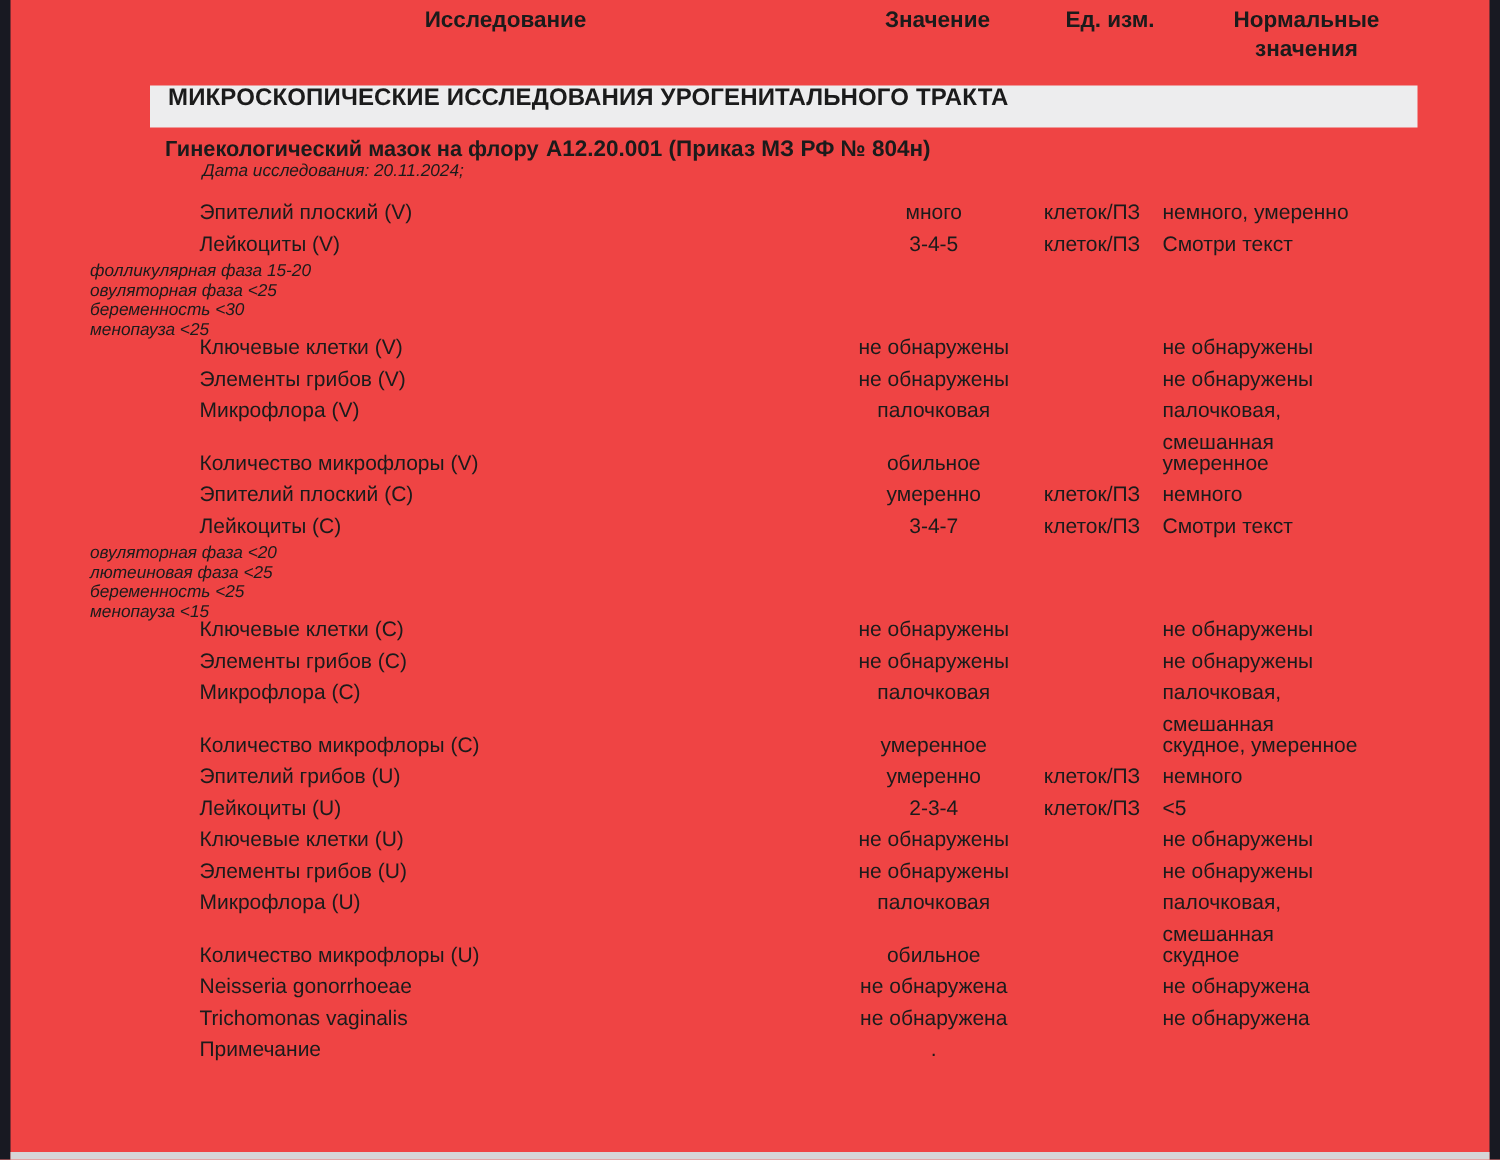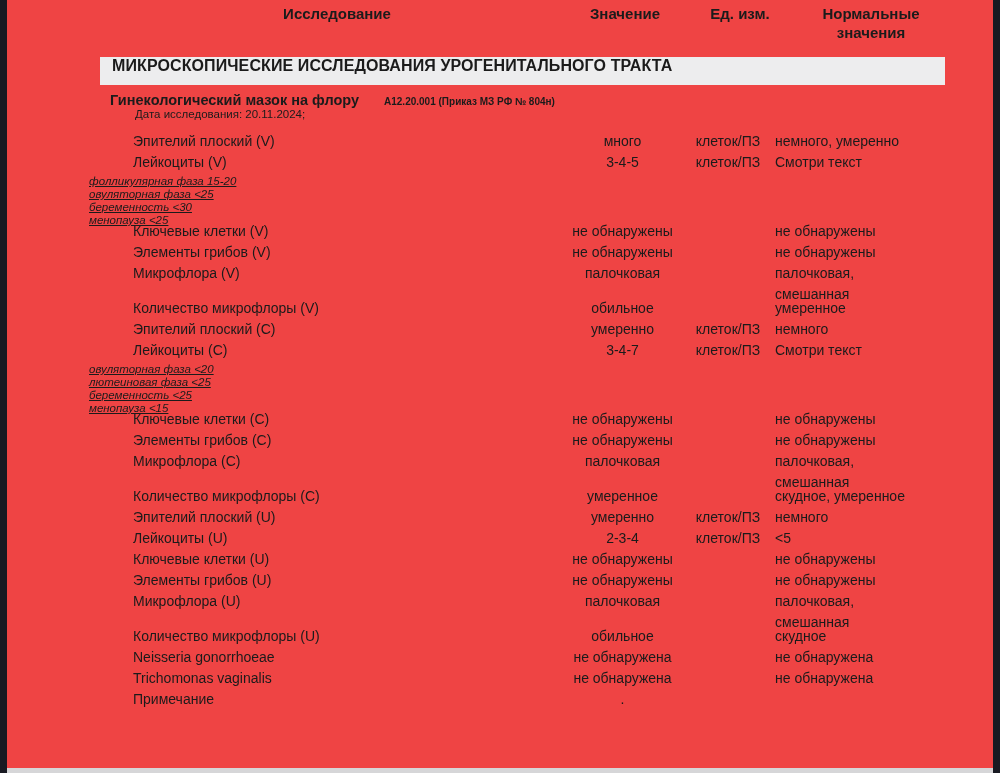--- a/index.html
+++ b/index.html
@@ -27,35 +27,35 @@
   
   .section-bar {
     position: absolute; top: 57px; left: 100px; width: 845px; height: 28px;
     background: #ededee; display: flex; align-items: flex-start;
   }
   .section-bar .title { font-weight: bold; font-size: 16px; padding-left: 12px; letter-spacing: 0.1px; }
 
   
   .panel-head { position: absolute; top: 91px; left: 110px; white-space: nowrap; }
   .panel-title { font-weight: bold; font-size: 14.5px; text-align: right; }
-  .panel-code  { font-weight: bold; font-size: 10px; margin-left: 25px; }
-  .date-note   { position: absolute; top: 108px; left: 135px; font-size: 11.5px; }
+  .panel-code  { font-weight: bold; font-size: 15px; margin-left: 5px; }
+  .date-note   { position: absolute; top: 108px; left: 135px; font-style: italic; font-size: 11.5px; }
 
   
   .rows { position: absolute; top: 131px; left: 0; width: 1000px; }
   .row { position: relative; height: 21px; }
   .row.tall { margin-bottom: 14px; text-decoration: underline; }
   .cell { position: absolute; top: 0; font-size: 14px; line-height: 21px; white-space: nowrap; }
   .cell.name   { left: 133px; text-align: right; }
   .cell.value  { left: 505px; width: 235px; text-align: center; }
   .cell.unit   { left: 690px; width: 76px;  text-align: center; }
   .cell.normal { left: 775px; width: 190px; text-align: left; white-space: pre-line; }
 
   .subnotes { margin-top: 2px; margin-bottom: -6px; }
-  .subnote-line { height: 13px; line-height: 13px; font-size: 11.5px; font-style: italic; padding-left: 89px; text-decoration: underline; }
+  .subnote-line { height: 13px; line-height: 13px; font-size: 11.5px; font-style: italic; padding-left: 60px; }
 </style>
 </head>
 <body>
 
 <div class="screen">
 
   <div class="col-head head-study">Исследование</div>
   <div class="col-head head-value">Значение</div>
   <div class="col-head head-unit">Ед. изм.</div>
   <div class="col-head head-normal">Нормальные значения</div>
@@ -150,21 +150,21 @@
     <span class="cell normal">палочковая,
 смешанная</span>
   </div>
       <div class="row">
     <span class="cell name">Количество микрофлоры (С)</span>
     <span class="cell value">умеренное</span>
     <span class="cell unit"></span>
     <span class="cell normal">скудное, умеренное</span>
   </div>
       <div class="row">
-    <span class="cell name">Эпителий плоский (U)</span>
+    <span class="cell name">Эпителий грибов (U)</span>
     <span class="cell value">умеренно</span>
     <span class="cell unit">клеток/ПЗ</span>
     <span class="cell normal">немного</span>
   </div>
       <div class="row">
     <span class="cell name">Лейкоциты (U)</span>
     <span class="cell value">2-3-4</span>
     <span class="cell unit">клеток/ПЗ</span>
     <span class="cell normal">&lt;5</span>
   </div>

